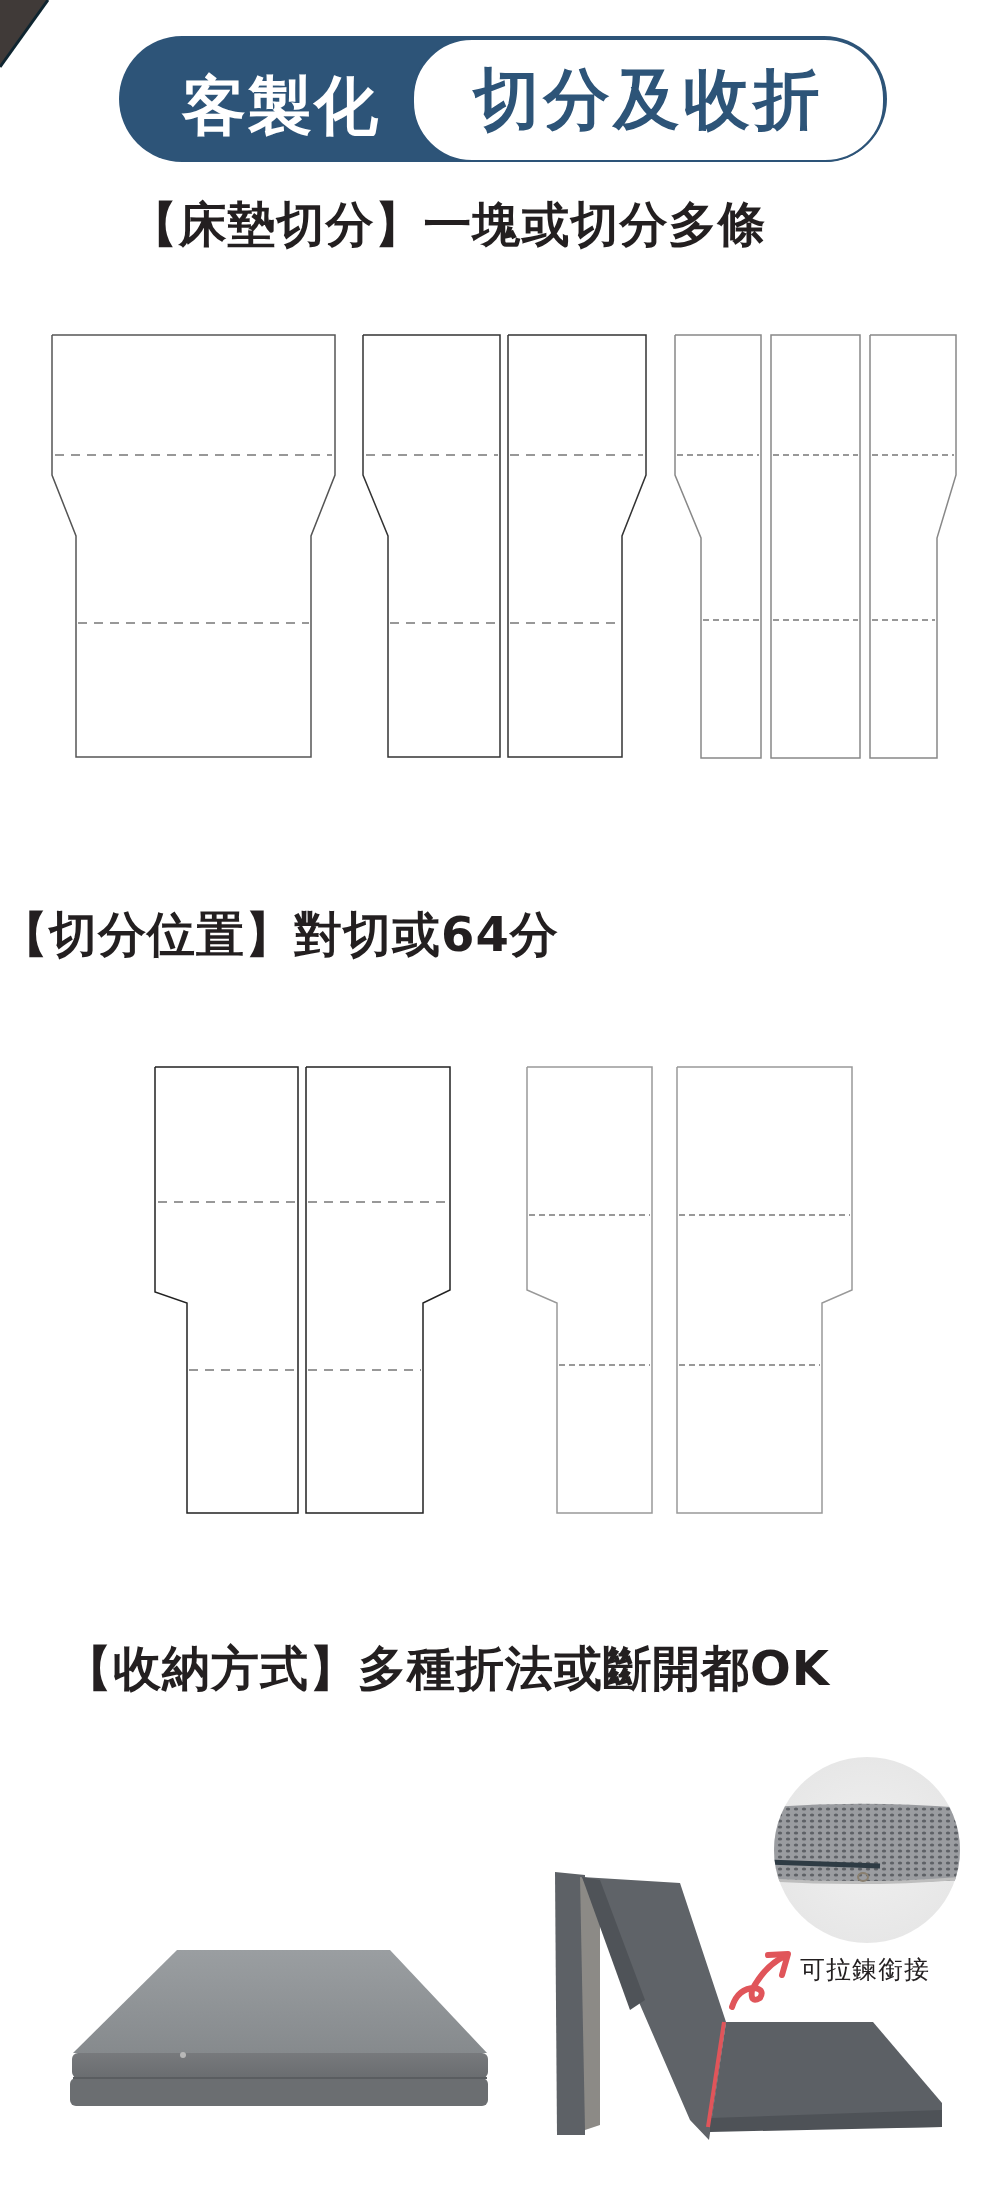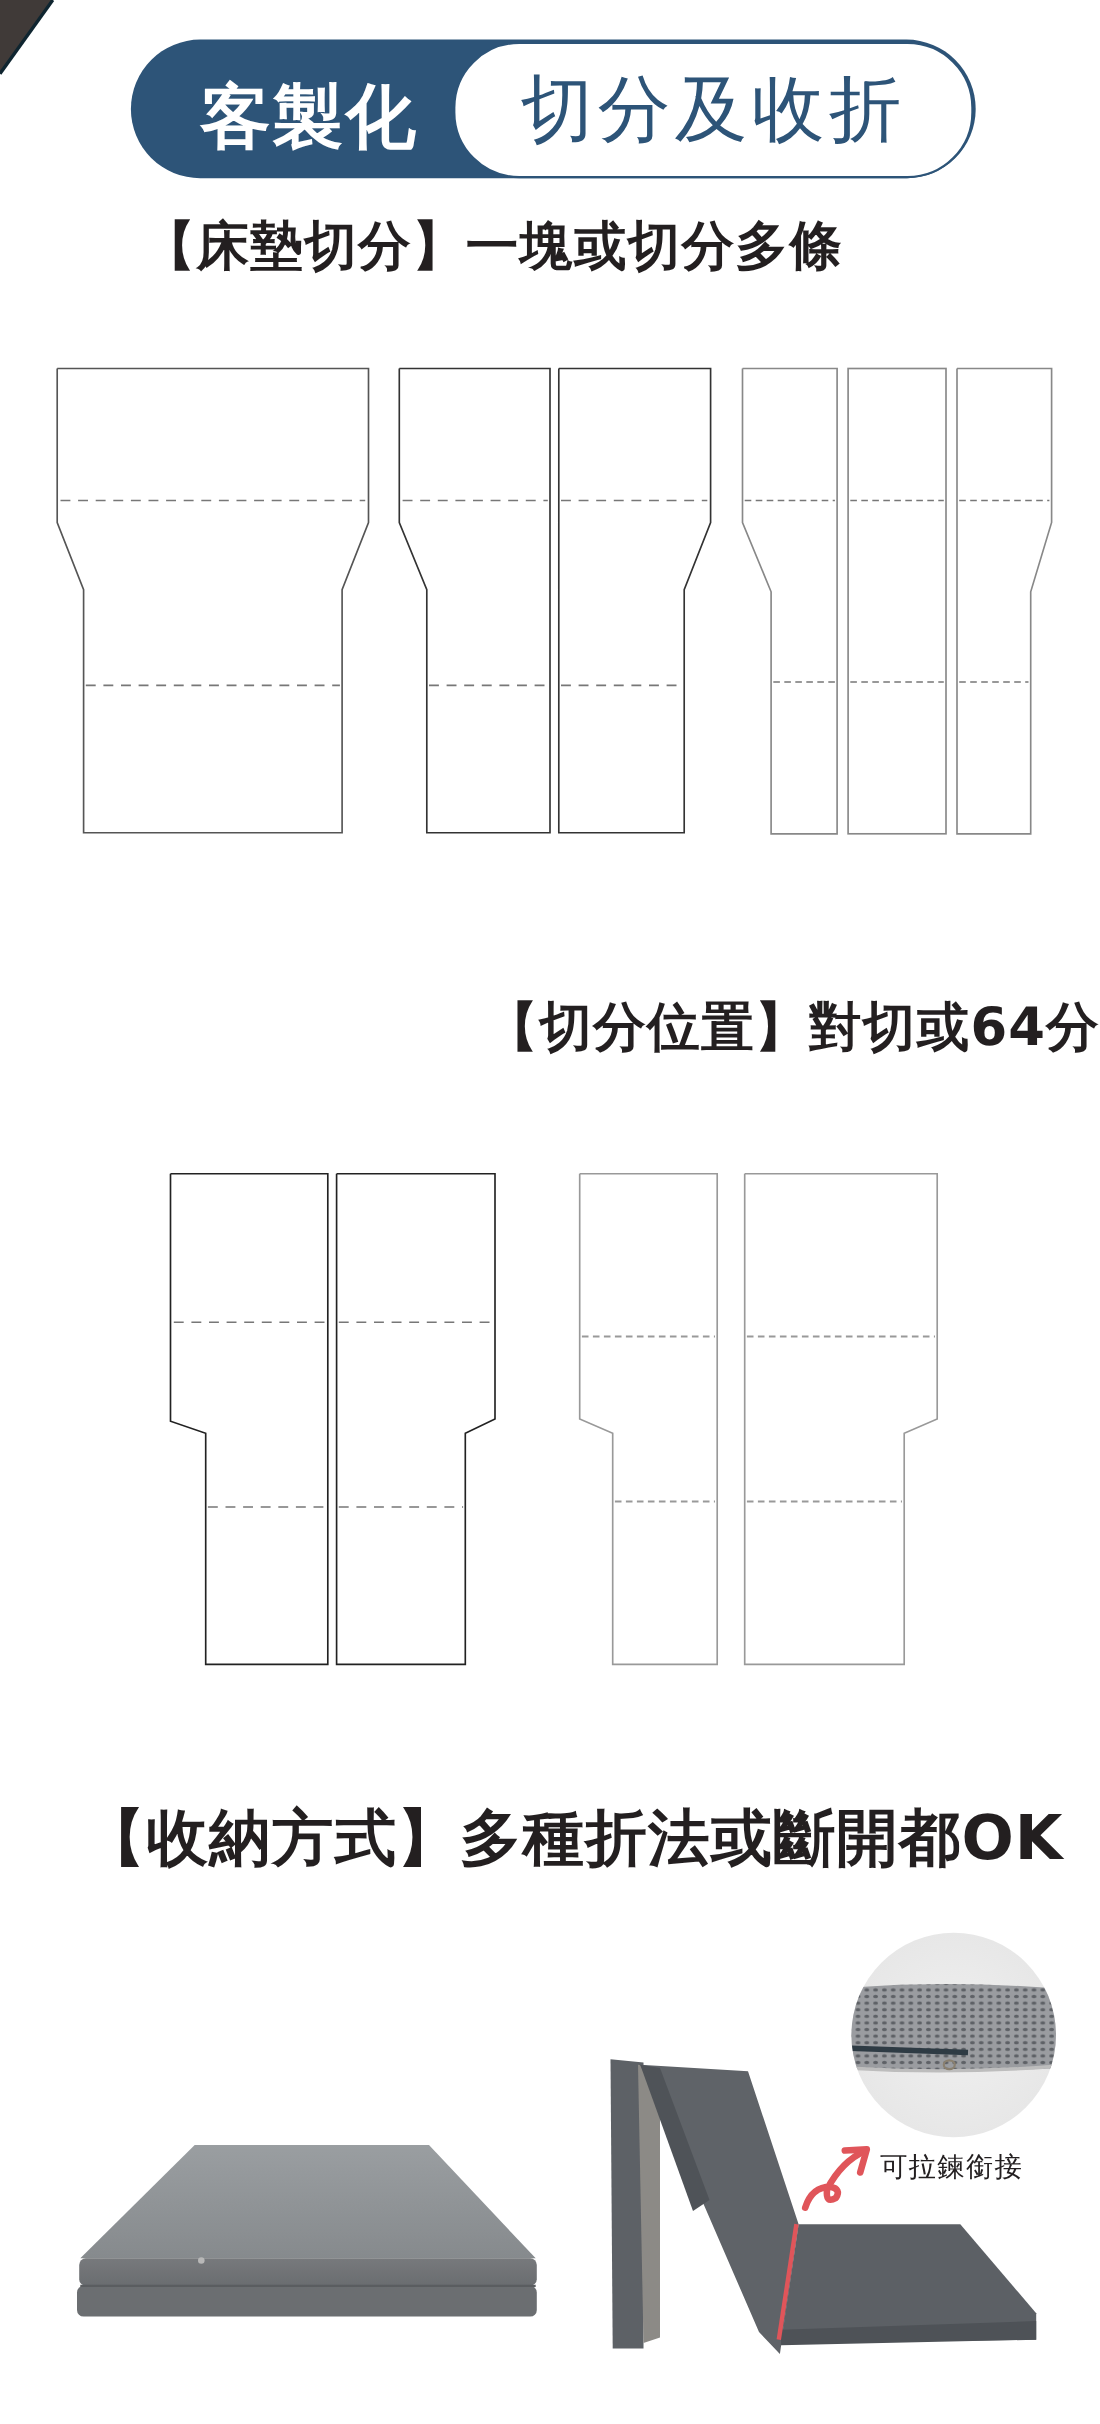--- a/index.html
+++ b/index.html
@@ -6,25 +6,25 @@
   body { width: 1000px; height: 2204px; position: relative; overflow: hidden;
          font-family: "DejaVu Sans", "Liberation Sans", sans-serif; }
   .abs { position: absolute; }
   .corner { left: 0; top: 0; width: 60px; height: 80px; }
   .pill { left: 119px; top: 36px; width: 768px; height: 126px; border-radius: 63px; background: #2d5478; }
   .pill-inner { left: 412px; top: 38px; width: 469px; height: 120px; border-radius: 60px; background: #fff;
                 border: 2px solid #2d5478; }
   .pill-left-text { left: 150px; top: 36px; width: 262px; height: 141px; display: flex; align-items: center; justify-content: center;
                     color: #ffffff; font-weight: bold; font-size: 64px; letter-spacing: 2px; }
   .pill-right-text { left: 414px; top: 38px; width: 469px; height: 124px; display: flex; align-items: center; justify-content: center;
-                     color: #2d5478; font-weight: normal; font-size: 66px; letter-spacing: 4px; }
+                     color: #2d5478; font-weight: bold; font-size: 66px; letter-spacing: 4px; }
   .heading { color: #231f20; font-weight: bold; white-space: nowrap; line-height: 1; }
   .h1 { left: 0; width: 896px; top: 200px; text-align: center; font-size: 48px; letter-spacing: 1px; }
-  .h2 { left: 0; width: 1000px; top: 910px; text-align: right; font-size: 48px; letter-spacing: 1px; }
-  .h3 { left: 76px; top: 1644px; font-size: 56px; letter-spacing: 1px; }
+  .h2 { left: 0; width: 1000px; top: 910px; text-align: left; font-size: 48px; letter-spacing: 1px; }
+  .h3 { left: 64px; top: 1644px; font-size: 48px; letter-spacing: 1px; }
   svg.diag { position: absolute; left: 0; overflow: visible; }
   .photo { position: absolute; left: 0; top: 1700px; width: 1000px; height: 504px; }
   .zip-label { left: 800px; top: 1953px; font-size: 25px; color: #231f20; font-weight: normal; white-space: nowrap; letter-spacing: 1px; }
 </style>
 </head>
 <body>
 
 <svg class="abs corner" viewBox="0 0 60 80" width="60" height="80">
   <polygon points="0,0 48,0 0,67" fill="#403a38"></polygon>
   <line x1="48" y1="0" x2="0" y2="67" stroke="#0f2530" stroke-width="3"></line>

